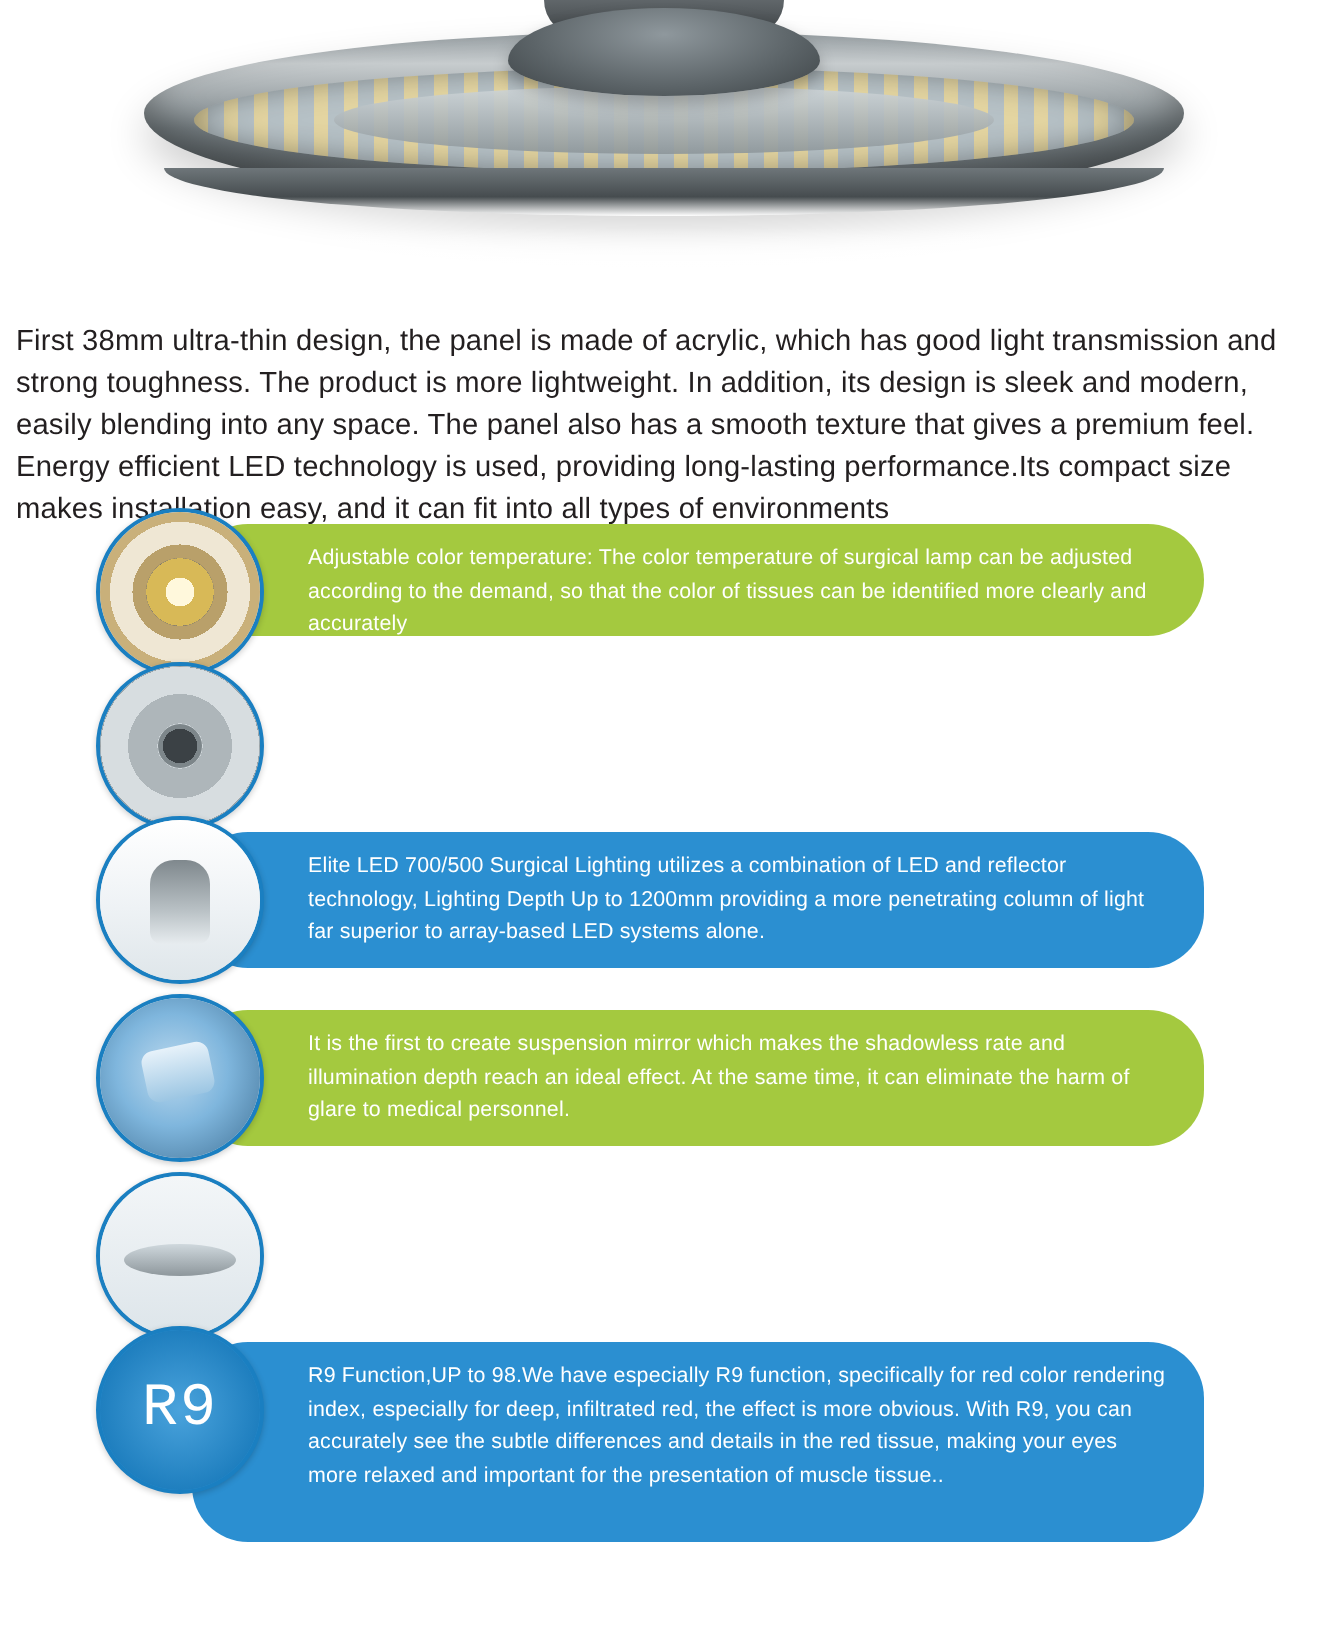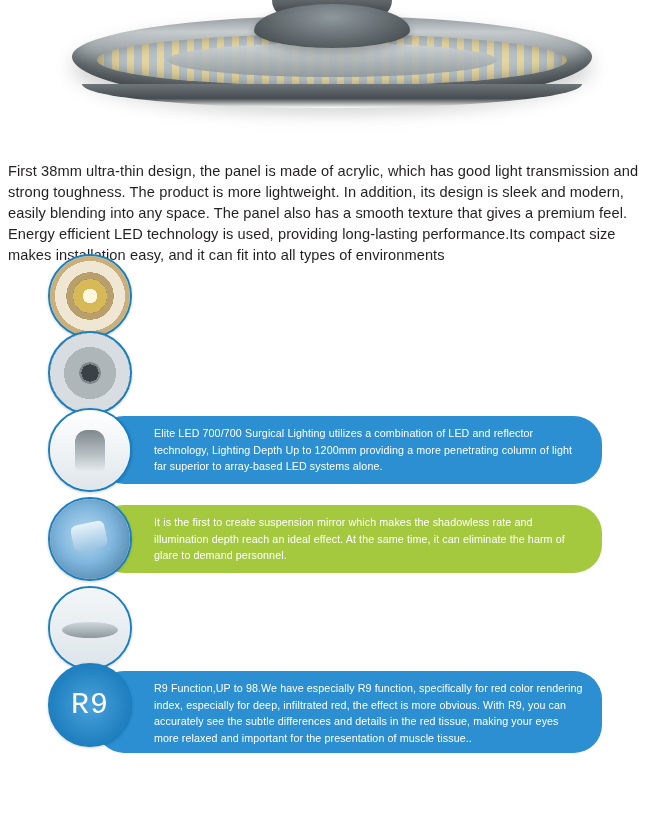--- a/index.html
+++ b/index.html
@@ -154,21 +154,21 @@
     border-radius: 28px;
     padding: 9px 18px 9px 58px;
     box-sizing: border-box;
     color: #ffffff;
     font-size: 10.7px;
     line-height: 16.5px;
     letter-spacing: .1px;
     z-index: 1;
   }
   .feature.tall .bar   { height: 68px; }
-  .feature.taller .bar { height: 82px; }
+  .feature.taller .bar { height: 100px; }
 
   
   .t1 .inner {
     background: radial-gradient(circle at 50% 50%, #2a2a2a 0 18%, #e8c45c 18% 30%, #b9a06a 30% 42%, #efe7d4 42% 62%, #c9b07a 62% 78%, #8e8e8e 78% 100%);
   }
   .t1 .inner::after{
     content:"";position:absolute;left:50%;top:50%;width:34px;height:34px;margin:-17px 0 0 -17px;border-radius:50%;
     background: radial-gradient(circle,#fff8dc 0 30%, #d8b957 30% 70%, #6d6d6d 70% 100%);
   }
   .t2 .inner {
@@ -229,40 +229,41 @@
 </div>
 
 <p class="intro">First 38mm ultra-thin design, the panel is made of acrylic, which has good light transmission and strong toughness. The product is more lightweight. In addition, its design is sleek and modern, easily blending into any space. The panel also has a smooth texture that gives a premium feel. Energy efficient LED technology is used, providing long-lasting performance.Its compact size makes installation easy, and it can fit into all types of environments</p>
 
 <div class="features">
 
   <div class="feature">
     <div class="thumb t1">
         <div class="inner"></div>
       </div>
+    <div class="bar" style="background:#a4c93f">Adjustable color temperature: The color temperature of surgical lamp can be adjusted according to the demand, so that the color of tissues can be identified more clearly and accurately</div>
   </div>
 
   <div class="feature">
     <div class="thumb t2">
         <div class="inner"></div>
       </div>
   </div>
 
   <div class="feature tall">
     <div class="thumb t3">
         <div class="inner"></div>
       </div>
-    <div class="bar" style="background:#2b8fd1">Elite LED 700/700 Surgical Lighting utilizes a combination of LED and reflector technology, Lighting Depth Up to 1200mm providing a more penetrating column of light far superior to array-based LED systems alone.</div>
+    <div class="bar" style="background:#2b8fd1">Elite LED 700/500 Surgical Lighting utilizes a combination of LED and reflector technology, Lighting Depth Up to 1200mm providing a more penetrating column of light far superior to array-based LED systems alone.</div>
   </div>
 
   <div class="feature tall">
     <div class="thumb t4">
         <div class="inner"></div>
       </div>
-    <div class="bar" style="background:#a4c93f">It is the first to create suspension mirror which makes the shadowless rate and illumination depth reach an ideal effect. At the same time, it can eliminate the harm of glare to demand personnel.</div>
+    <div class="bar" style="background:#a4c93f">It is the first to create suspension mirror which makes the shadowless rate and illumination depth reach an ideal effect. At the same time, it can eliminate the harm of glare to medical personnel.</div>
   </div>
 
   <div class="feature">
     <div class="thumb t5">
         <div class="inner"></div>
       </div>
   </div>
 
   <div class="feature taller">
     <div class="thumb t6">

